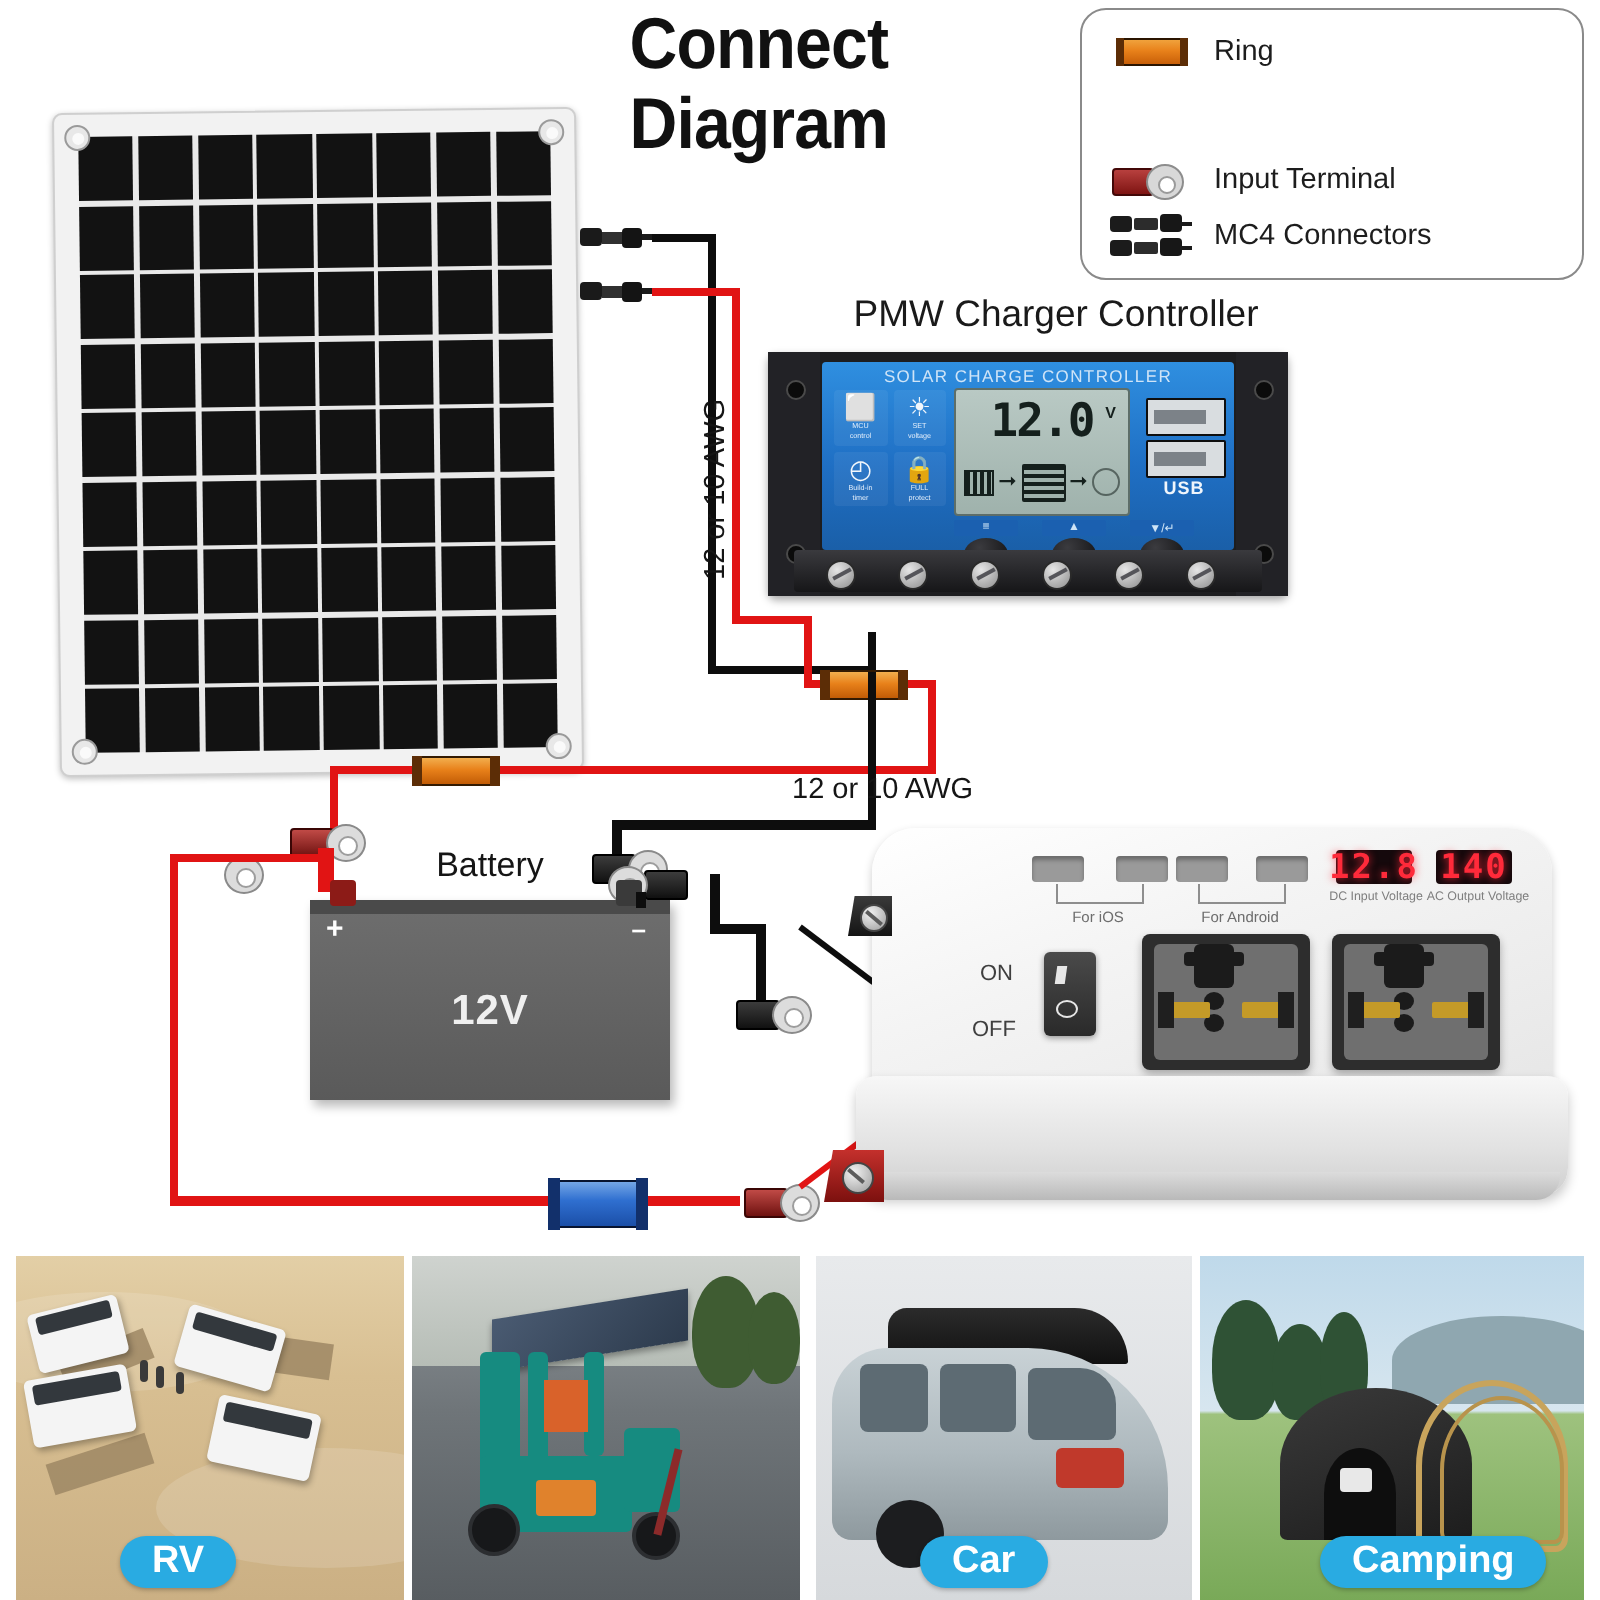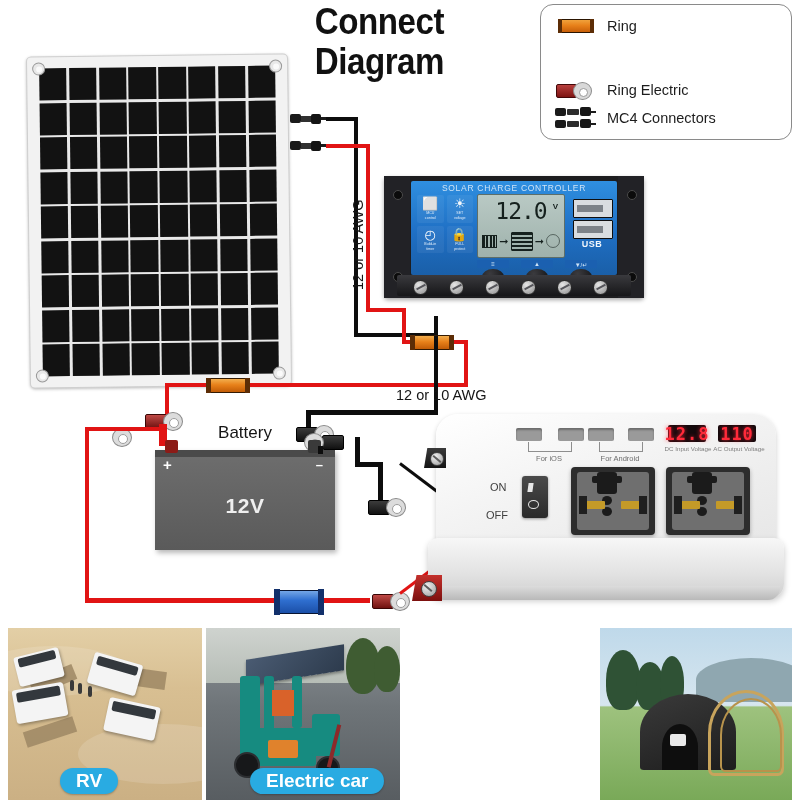--- a/index.html
+++ b/index.html
@@ -95,21 +95,21 @@
     letter-spacing:.7px;color:#cfe4f7;}
   .ct-icons{position:absolute;left:6px;top:14px;width:56px;height:58px;
     display:grid;grid-template-columns:1fr 1fr;grid-template-rows:1fr 1fr;gap:3px;}
   .ct-ic{position:relative;background:rgba(255,255,255,0.06);border-radius:2px;
     display:flex;flex-direction:column;align-items:center;justify-content:center;}
   .ct-ic .gl{font-size:13px;color:#f2f7fc;line-height:13px;}
   .ct-ic .cap{font-size:3.6px;color:#e2eefb;line-height:4.2px;text-align:center;margin-top:1px;}
   .lcd{position:absolute;left:66px;top:13px;width:86px;height:62px;
     background:linear-gradient(180deg,#b9c9c4,#9fb2ac);border:1px solid #5d6e69;border-radius:2px;}
   .lcd-num{position:absolute;left:0;top:3px;width:86px;text-align:center;
-    font-family:"DejaVu Sans Mono",monospace;font-size:23px;font-weight:normal;color:#15201d;
+    font-family:"DejaVu Sans Mono",monospace;font-size:23px;font-weight:bold;color:#15201d;
     letter-spacing:-1px;}
   .lcd-v{position:absolute;right:6px;top:7px;font-size:8px;color:#15201d;font-weight:bold;}
   .lcd-row{position:absolute;left:4px;top:34px;width:78px;height:24px;
     display:flex;align-items:center;justify-content:space-between;}
   .lcd-bat{width:20px;height:17px;background:repeating-linear-gradient(180deg,#15201d 0 2px,#9fb2ac 2px 4px);
     border:1.5px solid #15201d;border-radius:1px;position:relative;}
   .lcd-sun{width:12px;height:12px;border:1.5px solid #15201d;border-radius:50%;opacity:.55;}
   .lcd-pan{width:13px;height:11px;background:repeating-linear-gradient(90deg,#15201d 0 2px,#9fb2ac 2px 3.5px);
     border:1px solid #15201d;}
   .lcd-ar{font-size:11px;color:#15201d;line-height:11px;}
@@ -276,21 +276,21 @@
     </div>
 
 
     <div class="lg-row" style="top:72px;">
       <span class="lg-ico">
         <span class="ring-ico">
             <span class="barrel"></span>
             <span class="ring"></span>
           </span>
       </span>
-      <span class="lg-txt">Ring Electric</span>
+      <span class="lg-txt">Input Terminal</span>
     </div>
 
     <div class="lg-row" style="top:100px;">
       <span class="lg-ico">
         <span class="mc4-pair">
           <span class="mc4" style="top:1px;">
               <i class="b1"></i>
               <i class="b2"></i>
               <i class="b3"></i>
               <i class="tail"></i>
@@ -406,20 +406,21 @@
   <div class="wk" style="left:354px;top:333px;width:84px;height:4px;"></div>
   <div class="wk" style="left:434px;top:316px;width:4px;height:21px;"></div>
 
   <div class="w" style="left:326px;top:144px;width:44px;height:4px;"></div>
   <div class="w" style="left:366px;top:144px;width:4px;height:168px;"></div>
   <div class="w" style="left:366px;top:308px;width:40px;height:4px;"></div>
   <div class="w" style="left:402px;top:308px;width:4px;height:30px;"></div>
 
   <div class="awg-v" style="left:350px;top:290px;">12 or 10 AWG</div>
 
+  <div class="abs" id="ctrlTitle">PMW Charger Controller</div>
 
   <div class="abs" id="controller">
     <div class="ct-body"></div>
     <div class="ct-ear" style="left:0;">
       <span class="ct-hole" style="left:9px;top:14px;"></span>
       <span class="ct-hole" style="left:9px;top:96px;"></span>
     </div>
     <div class="ct-ear" style="right:0;">
       <span class="ct-hole" style="left:9px;top:14px;"></span>
       <span class="ct-hole" style="left:9px;top:96px;"></span>
@@ -570,21 +571,21 @@
       <span class="usb-cap" style="left:78px;top:40px;width:70px;">For iOS</span>
 
       <span class="usb-slot" style="left:152px;top:14px;"></span>
       <span class="usb-slot" style="left:192px;top:14px;"></span>
       <span class="usb-brk" style="left:163px;top:28px;width:42px;"></span>
       <span class="usb-cap" style="left:149px;top:40px;width:70px;">For Android</span>
 
       <span class="led" style="left:232px;top:11px;width:38px;">12.8</span>
       <span class="led-cap" style="left:224px;top:31px;width:56px;">DC Input Voltage</span>
 
-      <span class="led" style="left:282px;top:11px;width:38px;">110</span>
+      <span class="led" style="left:282px;top:11px;width:38px;">140</span>
       <span class="led-cap" style="left:274px;top:31px;width:58px;">AC Output Voltage</span>
 
       <span class="sw-lbl" style="left:54px;top:67px;">ON</span>
       <span class="rocker" style="left:86px;top:62px;"></span>
       <span class="sw-lbl" style="left:50px;top:95px;">OFF</span>
 
       <span class="socket" style="left:135px;top:53px;">
         <i class="inner"></i>
           <i class="sk-top"></i>
           <i class="sk-d1"></i>
@@ -645,33 +646,44 @@
       <div class="ev-body" style="left:34px;top:48px;width:20px;height:66px;"></div>
       <div class="ev-body" style="left:58px;top:48px;width:10px;height:56px;"></div>
       <div class="ev-body" style="left:86px;top:48px;width:10px;height:52px;"></div>
       <div class="ev-body" style="left:34px;top:100px;width:76px;height:38px;"></div>
       <div class="ev-body" style="left:106px;top:86px;width:28px;height:42px;"></div>
       <div style="position:absolute;left:66px;top:62px;width:22px;height:26px;background:#d9622a;"></div>
       <div style="position:absolute;left:62px;top:112px;width:30px;height:18px;background:#e0822c;border-radius:2px;"></div>
       <div class="ev-wheel" style="left:28px;top:124px;width:22px;height:22px;"></div>
       <div class="ev-wheel" style="left:110px;top:128px;width:20px;height:20px;"></div>
       <div style="position:absolute;left:126px;top:96px;width:4px;height:44px;background:#8c2a2a;transform:rotate(14deg);"></div>
-      <div class="cap-pill" style="left:44px;">Electric car</div>
-    </div>
-
+    </div>
+
+    <div class="ph" style="left:408px;width:188px;">
+      <div class="car-sky"></div>
+      <div class="car-roofpv" style="left:36px;top:26px;width:120px;height:28px;"></div>
+      <div class="car-body" style="left:8px;top:46px;width:168px;height:96px;"></div>
+      <div class="car-win" style="left:22px;top:54px;width:34px;height:34px;"></div>
+      <div class="car-win" style="left:62px;top:54px;width:38px;height:34px;"></div>
+      <div class="car-win" style="left:106px;top:56px;width:44px;height:36px;border-radius:4px 18px 4px 4px;"></div>
+      <div class="car-tail" style="left:120px;top:96px;width:34px;height:20px;"></div>
+      <div class="car-wheel" style="left:30px;top:122px;width:34px;height:34px;"></div>
+      <div class="cap-pill" style="left:52px;">Car</div>
+    </div>
 
     <div class="ph" style="left:600px;width:192px;">
       <div class="cmp-sky"></div>
       <div class="cmp-hill" style="left:96px;top:30px;width:110px;height:44px;"></div>
       <div class="cmp-tree" style="left:6px;top:22px;width:34px;height:60px;"></div>
       <div class="cmp-tree" style="left:36px;top:34px;width:28px;height:48px;"></div>
       <div class="cmp-tree" style="left:60px;top:28px;width:24px;height:52px;"></div>
       <div class="tent" style="left:40px;top:66px;width:96px;height:76px;"></div>
       <div class="tent-rib" style="left:108px;top:62px;width:70px;height:80px;background:transparent;
            border:3px solid #c8a45c;border-radius:50% 50% 8% 8%;"></div>
       <div class="tent-rib" style="left:120px;top:70px;width:58px;height:70px;background:transparent;
            border:2px solid #b8934c;border-radius:50% 50% 8% 8%;"></div>
       <div class="tent-door" style="left:62px;top:96px;width:36px;height:46px;"></div>
       <div style="position:absolute;left:70px;top:106px;width:16px;height:12px;background:#e8e8e8;border-radius:2px;"></div>
+      <div class="cap-pill" style="left:60px;">Camping</div>
     </div>
   </div>
 
 </div>
 
 </body></html>

